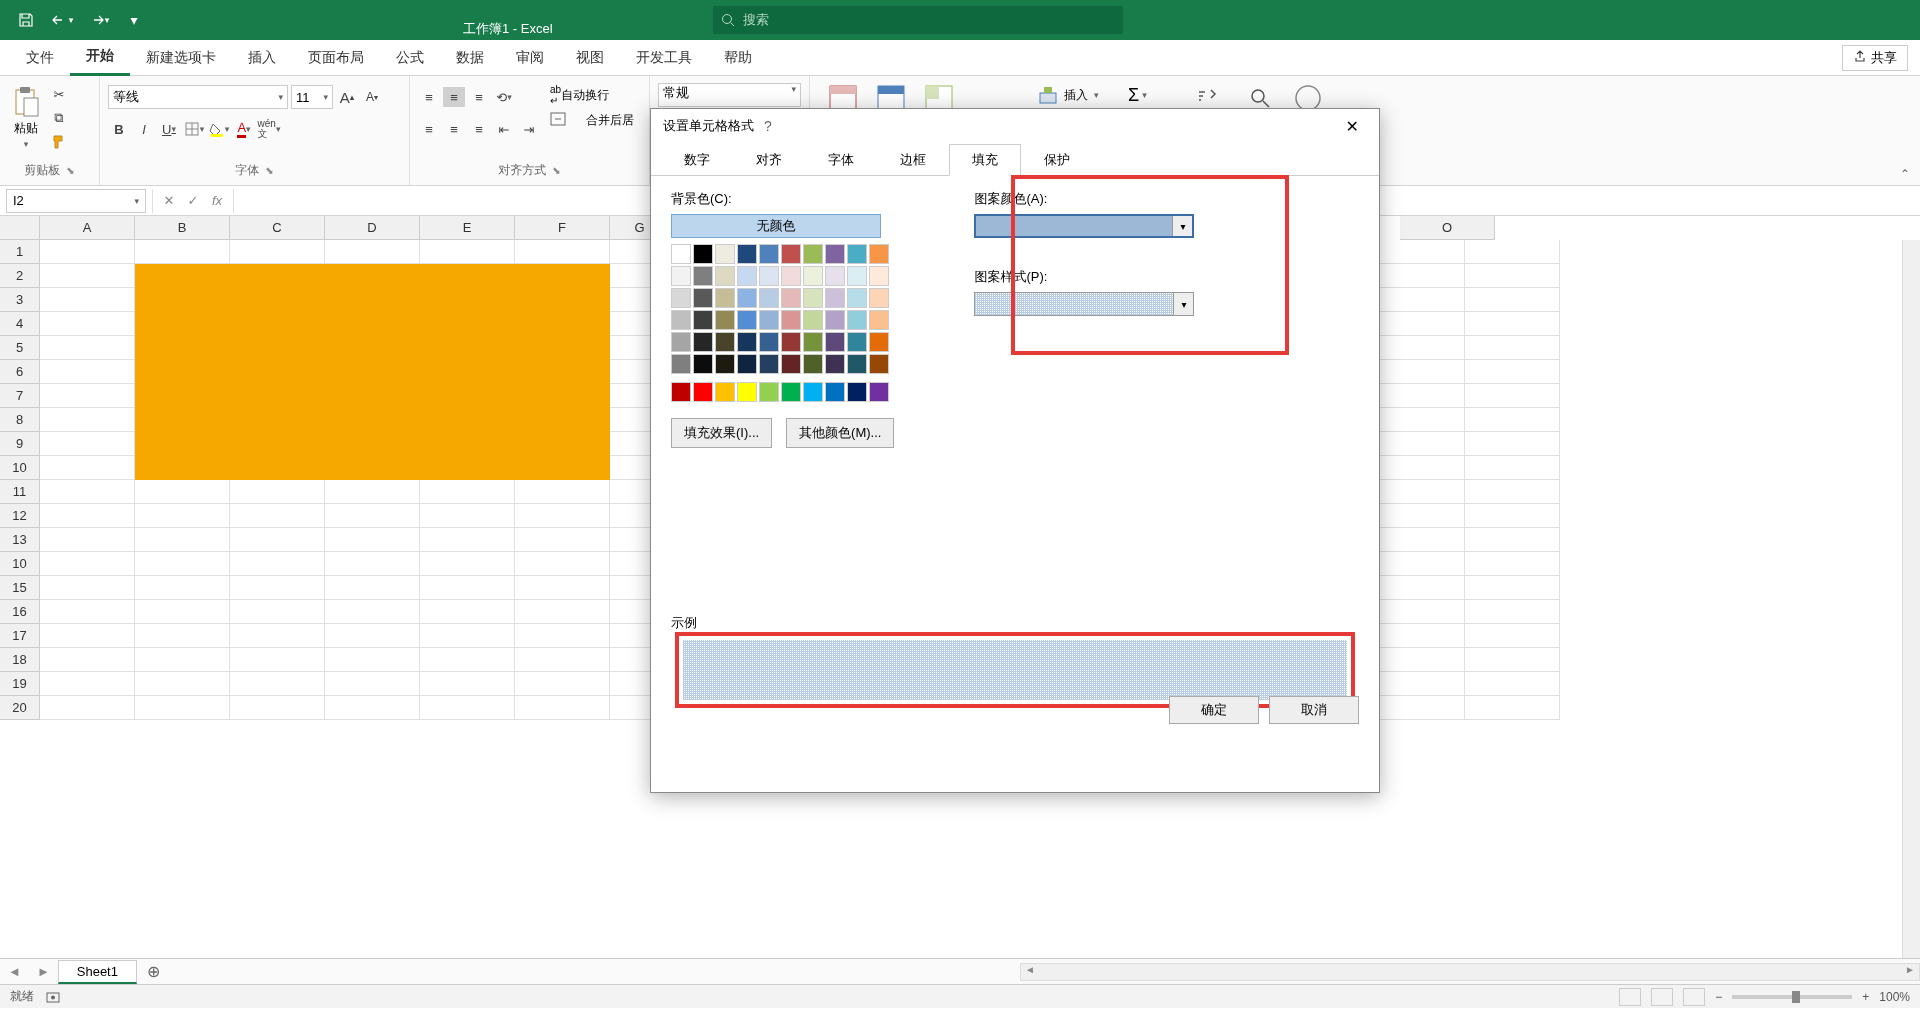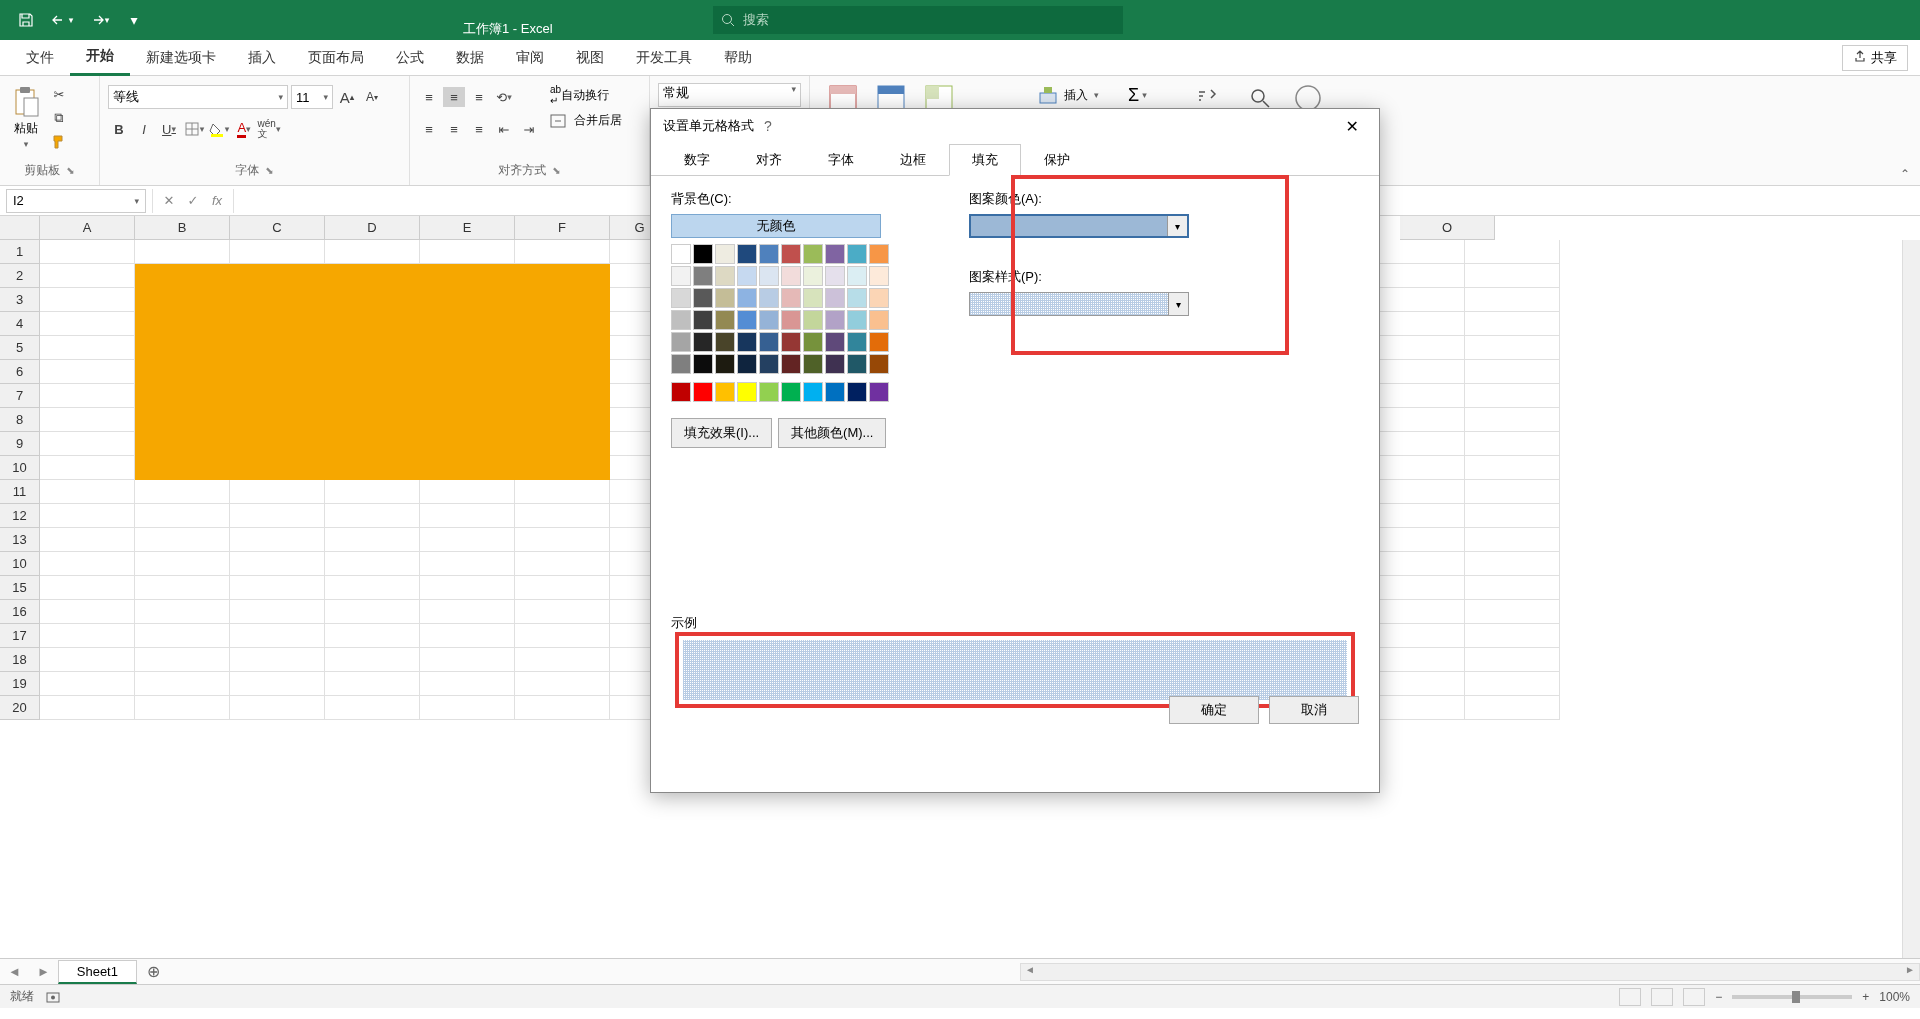--- a/index.html
+++ b/index.html
@@ -81,21 +81,21 @@
   .dlg-help { font-size: 14px; padding: 0 10px; color: #666; }
   .dlg-tabs { display: flex; border-bottom: 1px solid #ccc; padding-left: 10px; }
   .dlg-tab { padding: 6px 22px; font-size: 13px; border: 1px solid transparent; position: relative; top: 1px; }
   .dlg-tab.active { border: 1px solid #ccc; border-bottom: 1px solid #fff; background: #fff; }
   .dlg-body { padding: 14px 20px; display: flex; gap: 40px; position: relative; height: 560px; }
   .bg-section, .pat-section { font-size: 13px; }
   .section-label { margin-bottom: 6px; }
   .no-color-btn { width: 210px; height: 24px; background: #bcd6ee; border: 1px solid #7aa7d0; text-align: center; line-height: 22px; font-size: 13px; }
   .palette { display: grid; grid-template-columns: repeat(10, 20px); gap: 2px; margin-top: 6px; }
   .sw { width: 20px; height: 20px; border: 1px solid #ccc; }
-  .eff-btns { display: flex; gap: 6px; margin-top: 16px; }
+  .eff-btns { display: flex; gap: 14px; margin-top: 16px; }
   .eff-btn { padding: 5px 12px; border: 1px solid #aaa; background: #eee; font-size: 13px; }
   .pat-dd { width: 220px; height: 24px; border: 1px solid #999; display: flex; align-items: center; }
   .pat-dd.selected { background: #9cb8d6; border: 2px solid #3a6ea5; }
   .pat-dd .caret-box { width: 20px; height: 100%; border-left: 1px solid #999; display: flex; align-items: center; justify-content: center; margin-left: auto; font-size: 10px; background:#eee;}
   .pat-pattern { flex:1; height:100%; background: repeating-linear-gradient(0deg,#b8cce4 0 1px,transparent 1px 2px), repeating-linear-gradient(90deg,#b8cce4 0 1px,transparent 1px 2px); }
   .red-box1 { position: absolute; border: 4px solid #e53935; left: 1011px; top: 175px; width: 278px; height: 180px; z-index: 10; }
   .sample-label { position: absolute; left: 20px; top: 438px; font-size: 13px; }
   .sample-box { position: absolute; left: 24px; top: 456px; right: 24px; height: 76px; border: 4px solid #e53935; padding: 4px; }
   .sample-inner { width: 100%; height: 100%; background: repeating-linear-gradient(0deg,#b8cce4 0 1px,transparent 1px 2px), repeating-linear-gradient(90deg,#b8cce4 0 1px,transparent 1px 2px); }
   .dlg-foot { position: absolute; bottom: 12px; right: 20px; display: flex; gap: 10px; }
@@ -249,21 +249,21 @@
           <span class="sm-ic">≡</span>
           <span class="sm-ic">⇤</span>
           <span class="sm-ic">⇥</span>
         </div>
       </div>
       <div style="display:flex;flex-direction:column;gap:6px;font-size:12px">
         <div style="display:flex;align-items:center;gap:0">
             <span style="font-size:10px">ab<br>↵</span>
             <span>自动换行</span>
           </div>
-        <div style="display:flex;align-items:center;gap:8px">
+        <div style="display:flex;align-items:flex-start;gap:20px">
             <svg width="16" height="14" viewBox="0 0 16 14">
               <rect x="1" y="1" width="14" height="12" fill="none" stroke="#666"></rect>
               <line x1="5" y1="7" x2="11" y2="7" stroke="#666"></line>
             </svg>
             <span>合并后居</span>
           </div>
       </div>
     </div>
     <div class="group-label">
         <span>对齐方式</span>

